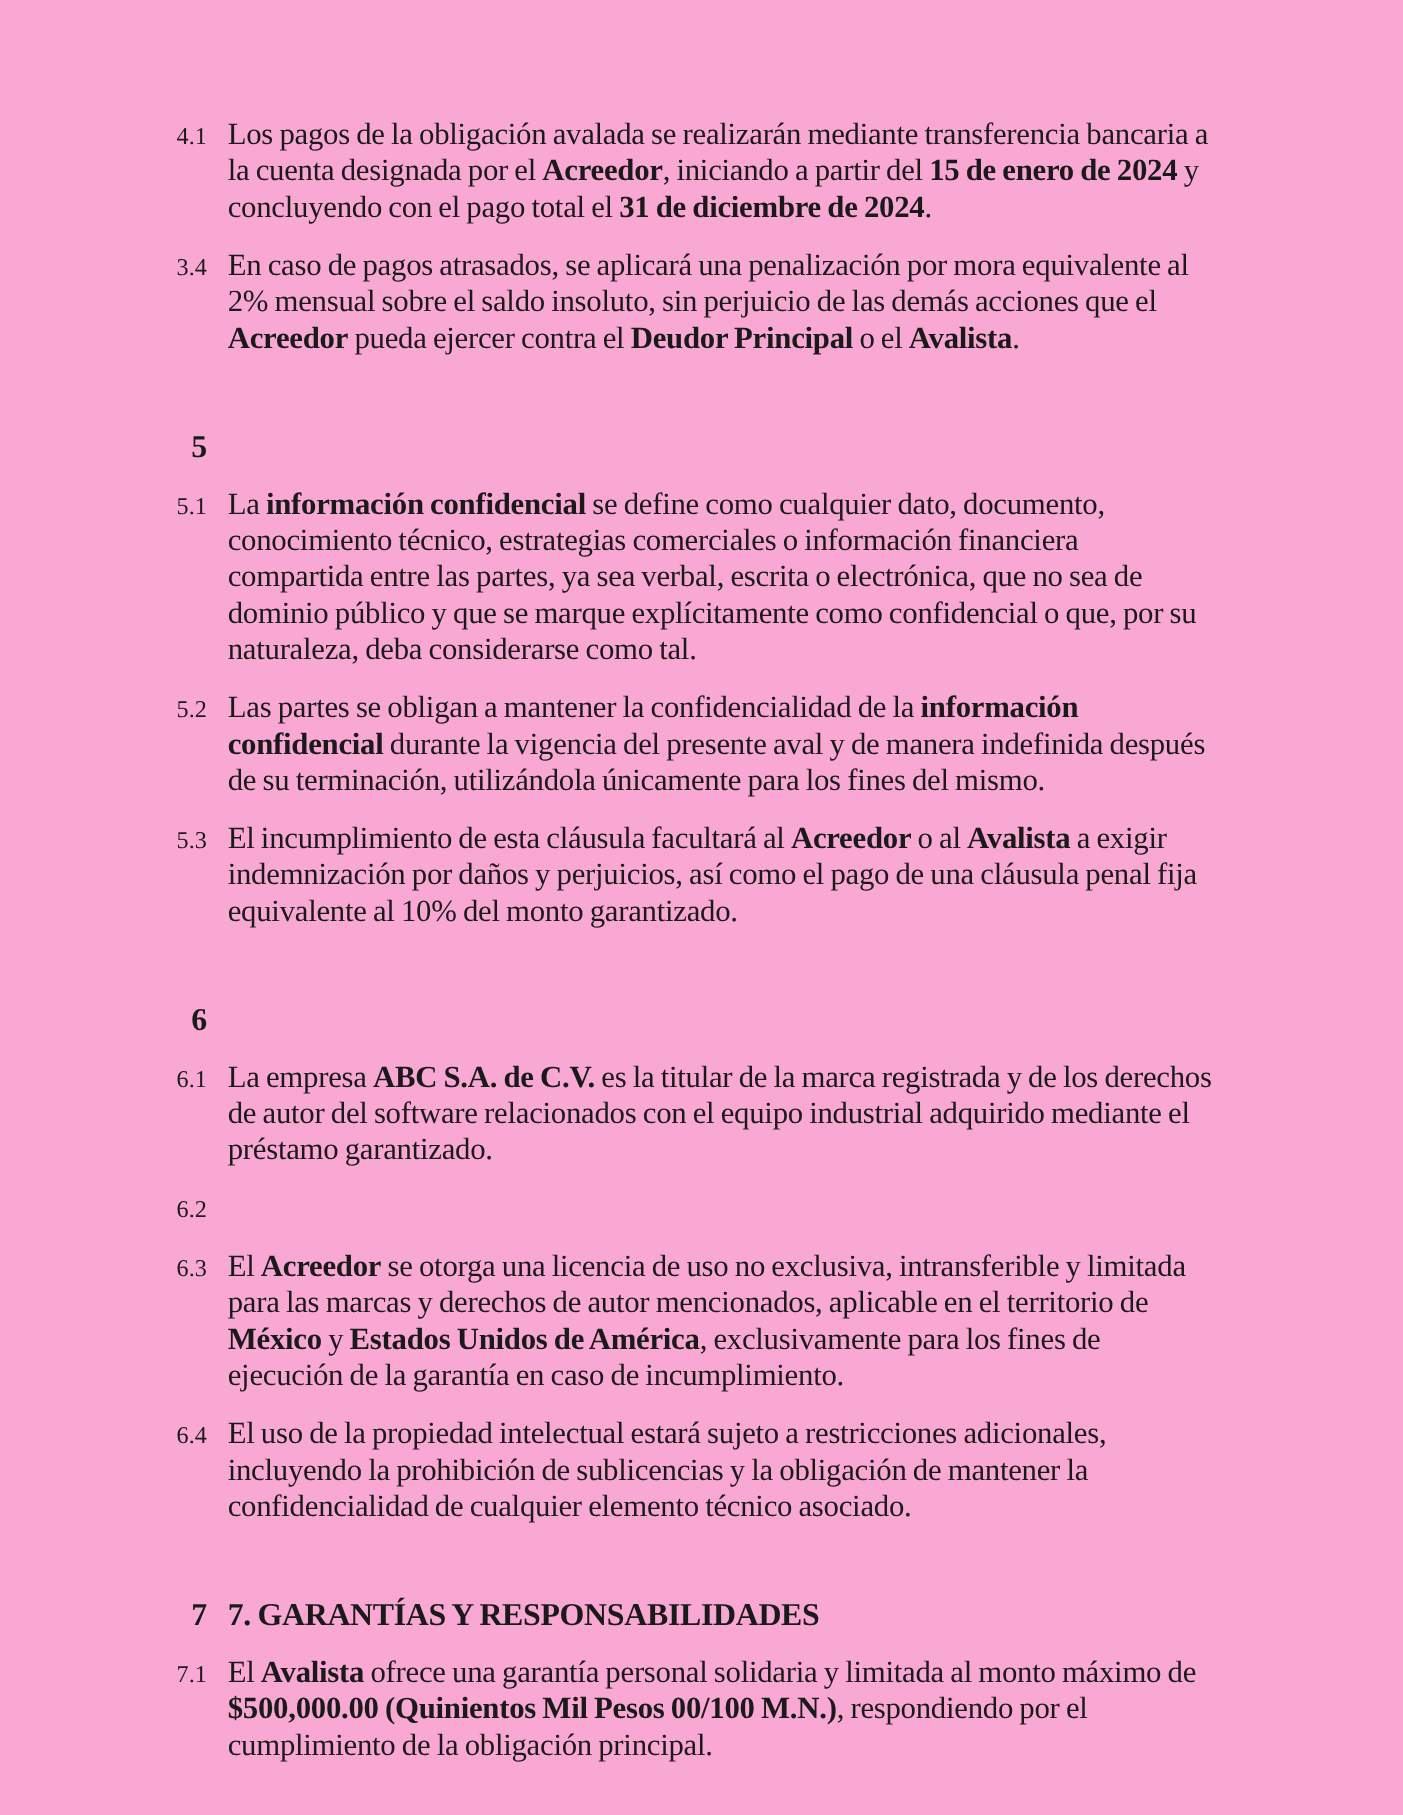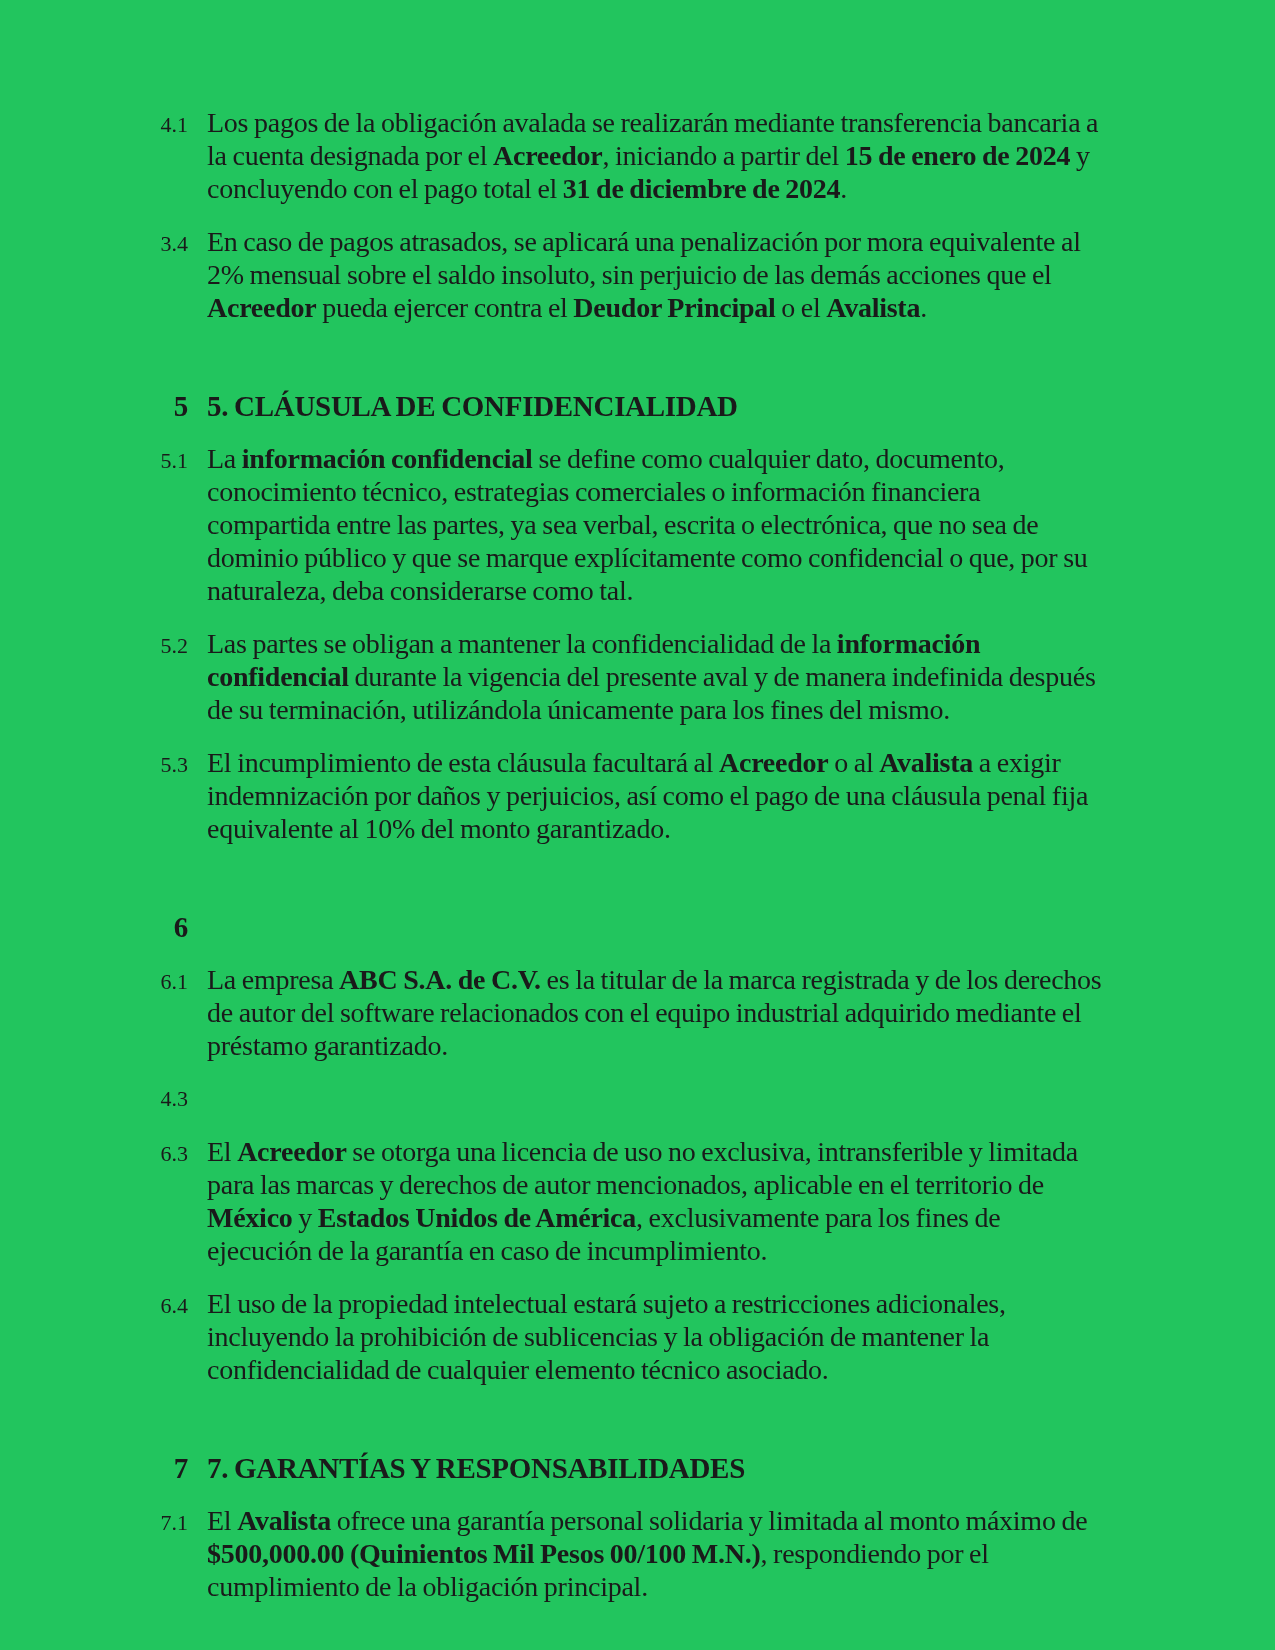--- a/index.html
+++ b/index.html
@@ -49,32 +49,31 @@
   .heading-row .body {
     font-size: 29px;
     line-height: 40px;
     letter-spacing: -0.3px;
   }
   strong { font-weight: bold; }
 </style>
 </head>
 <body>
 
-<main class="page" style="background: #22c55e; color: rgb(26, 26, 26);">
+<main class="page" style="background: #f9a8d4; color: rgb(26, 26, 26);">
     <div class="row clause-row">
       <span class="num">4.1</span>
       <div class="body"><span>Los pagos de la obligación avalada se realizarán mediante transferencia bancaria a la cuenta designada por el </span><strong>Acreedor</strong><span>, iniciando a partir del </span><strong>15 de enero de 2024</strong><span> y concluyendo con el pago total el </span><strong>31 de diciembre de 2024</strong><span>.</span></div>
     </div>
     <div class="row clause-row">
       <span class="num">3.4</span>
       <div class="body"><span>En caso de pagos atrasados, se aplicará una penalización por mora equivalente al 2% mensual sobre el saldo insoluto, sin perjuicio de las demás acciones que el </span><strong>Acreedor</strong><span> pueda ejercer contra el </span><strong>Deudor Principal</strong><span> o el </span><strong>Avalista</strong><span>.</span></div>
     </div>
     <div class="row heading-row">
       <span class="num">5</span>
-      <div class="body">5. CLÁUSULA DE CONFIDENCIALIDAD</div>
     </div>
     <div class="row clause-row">
       <span class="num">5.1</span>
       <div class="body"><span>La </span><strong>información confidencial</strong><span> se define como cualquier dato, documento, conocimiento técnico, estrategias comerciales o información financiera compartida entre las partes, ya sea verbal, escrita o electrónica, que no sea de dominio público y que se marque explícitamente como confidencial o que, por su naturaleza, deba considerarse como tal.</span></div>
     </div>
     <div class="row clause-row">
       <span class="num">5.2</span>
       <div class="body"><span>Las partes se obligan a mantener la confidencialidad de la </span><strong>información confidencial</strong><span> durante la vigencia del presente aval y de manera indefinida después de su terminación, utilizándola únicamente para los fines del mismo.</span></div>
     </div>
     <div class="row clause-row">
@@ -82,21 +81,21 @@
       <div class="body"><span>El incumplimiento de esta cláusula facultará al </span><strong>Acreedor</strong><span> o al </span><strong>Avalista</strong><span> a exigir indemnización por daños y perjuicios, así como el pago de una cláusula penal fija equivalente al 10% del monto garantizado.</span></div>
     </div>
     <div class="row heading-row">
       <span class="num">6</span>
     </div>
     <div class="row clause-row">
       <span class="num">6.1</span>
       <div class="body"><span>La empresa </span><strong>ABC S.A. de C.V.</strong><span> es la titular de la marca registrada y de los derechos de autor del software relacionados con el equipo industrial adquirido mediante el préstamo garantizado.</span></div>
     </div>
     <div class="row clause-row">
-      <span class="num">4.3</span>
+      <span class="num">6.2</span>
     </div>
     <div class="row clause-row">
       <span class="num">6.3</span>
       <div class="body"><span>El </span><strong>Acreedor</strong><span> se otorga una licencia de uso no exclusiva, intransferible y limitada para las marcas y derechos de autor mencionados, aplicable en el territorio de </span><strong>México</strong><span> y </span><strong>Estados Unidos de América</strong><span>, exclusivamente para los fines de ejecución de la garantía en caso de incumplimiento.</span></div>
     </div>
     <div class="row clause-row">
       <span class="num">6.4</span>
       <div class="body"><span>El uso de la propiedad intelectual estará sujeto a restricciones adicionales, incluyendo la prohibición de sublicencias y la obligación de mantener la confidencialidad de cualquier elemento técnico asociado.</span></div>
     </div>
     <div class="row heading-row">

